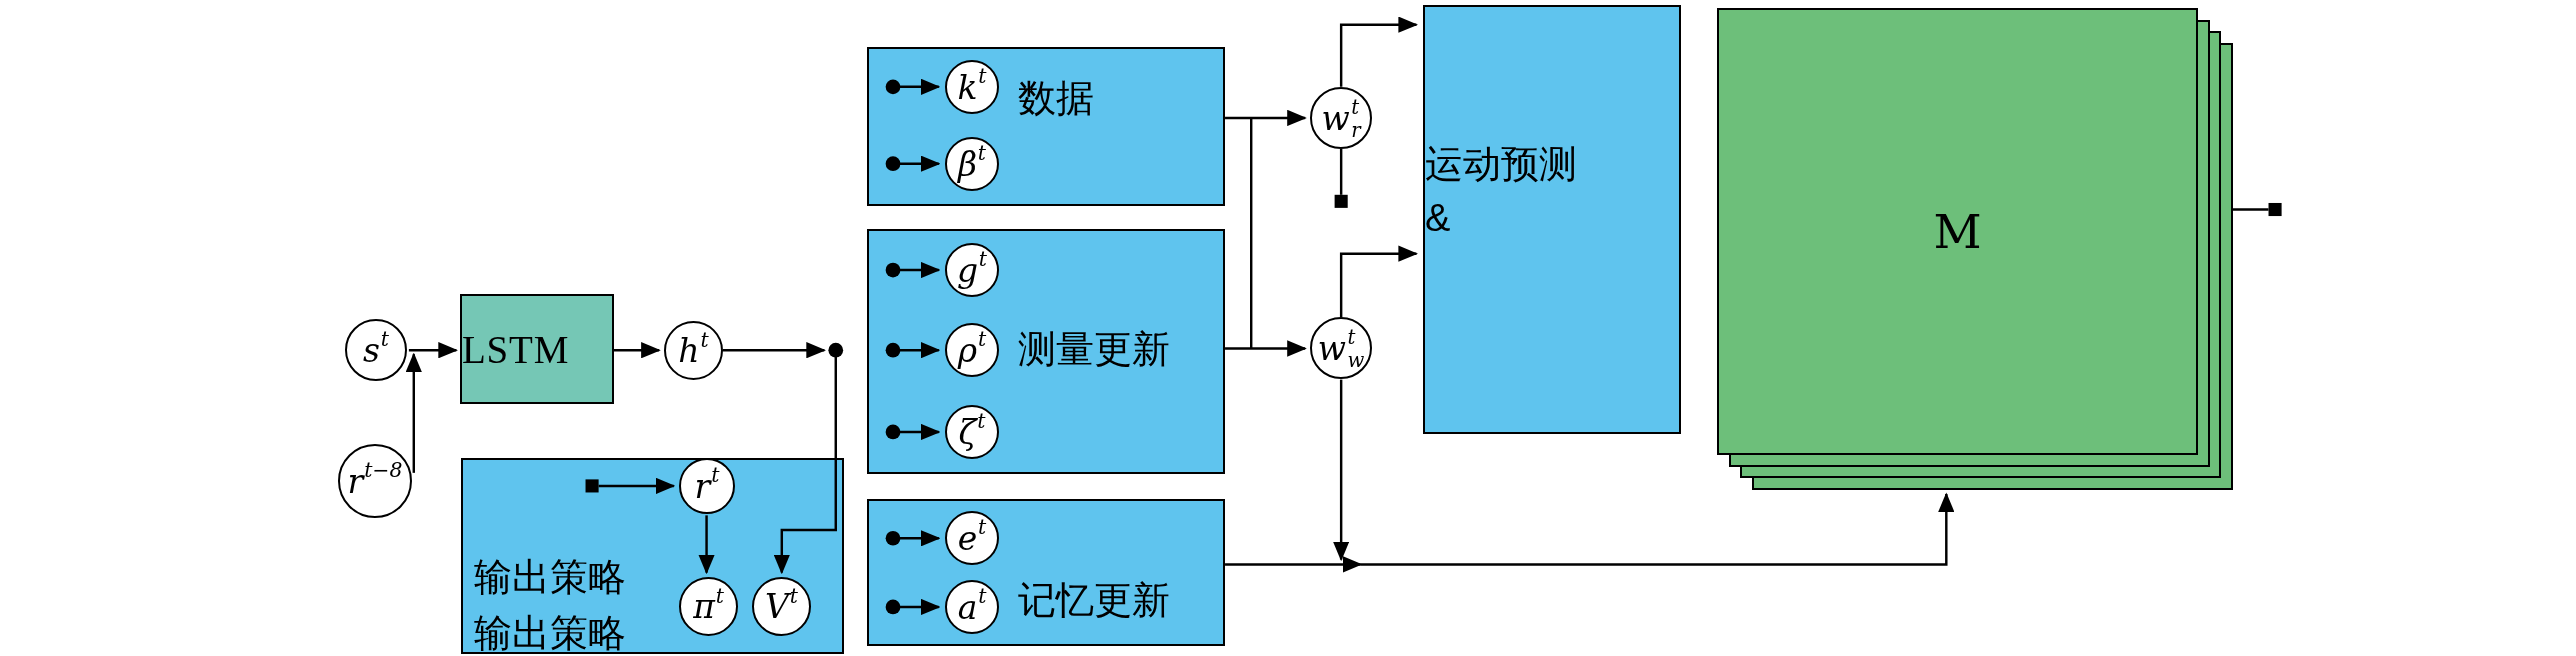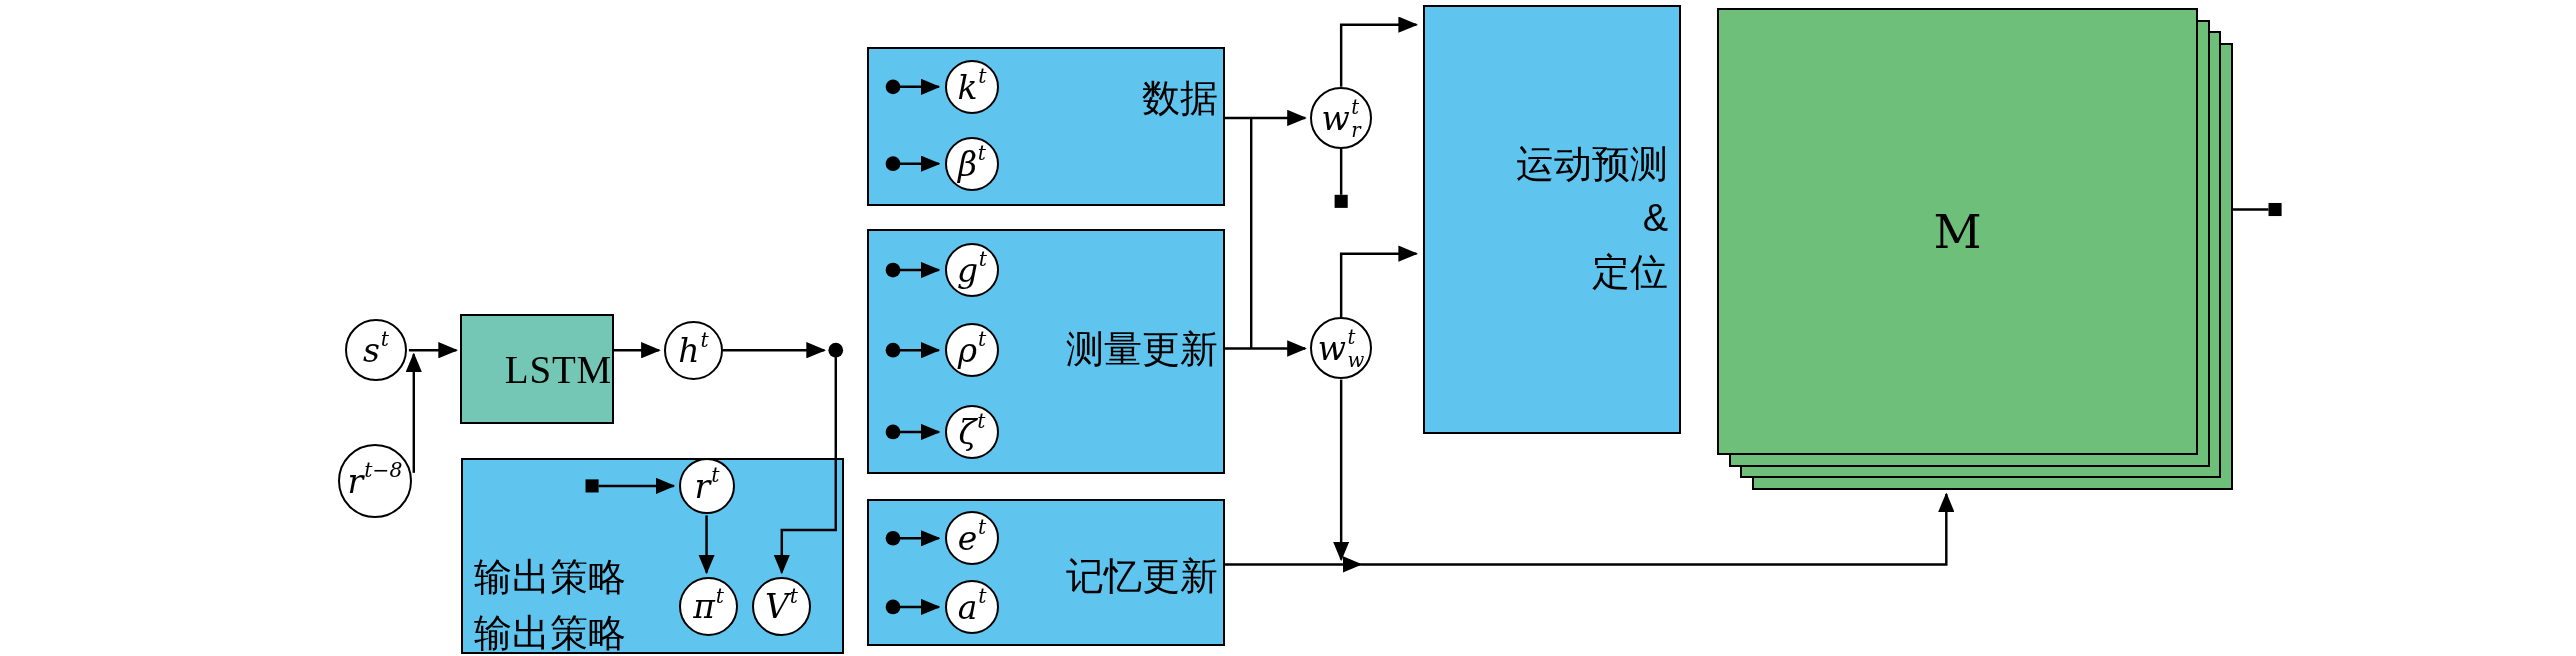--- a/index.html
+++ b/index.html
@@ -3,40 +3,40 @@
 <meta charset="utf-8">
 <style>
   html, body { margin: 0; padding: 0; background: #fff; }
   .canvas {
     position: relative; width: 2576px; height: 657px;
     background: #fff; overflow: hidden; color: #000;
     font-family: "Liberation Sans", sans-serif;
   }
   .box { position: absolute; box-sizing: border-box; border: 2.5px solid #000; }
   .box.blue { background: var(--module-blue, #5fc4ee); }
-  .box.teal { background: var(--lstm-teal, #75c7b5); display: flex; align-items: center; justify-content: flex-end; margin-top: 20px; }
+  .box.teal { background: var(--lstm-teal, #75c7b5); display: flex; align-items: center; justify-content: flex-start; }
   .lstm-text { font-family: "Liberation Serif", serif; font-size: 39px; letter-spacing: 0.8px; }
   .panel {
     position: absolute; width: 481px; height: 447px; box-sizing: border-box;
     border: 2.5px solid #000; background: var(--memory-green, #6dbf7a);
   }
   .panel.front { display: flex; align-items: center; justify-content: center; }
   .m-label { font-family: "DejaVu Serif", serif; font-size: 47px; }
   .wires { position: absolute; left: 0; top: 0; color: var(--wire-black, #000); }
   .circle {
     position: absolute; box-sizing: border-box; border: 2.5px solid #000; border-radius: 50%;
     background: var(--node-white, #fff); display: flex; align-items: center; justify-content: center;
   }
   .base { font: italic 33px "DejaVu Serif", serif; }
   .sup { font: italic 20.4px "DejaVu Serif", serif; position: relative; top: -10.6px; margin-left: 0.8px; }
   .scripts { display: inline-flex; flex-direction: column; align-items: flex-start; line-height: 1; margin-left: 1.6px; transform: translateY(0.8px); }
   .scripts span { font: italic 19.6px "DejaVu Serif", serif; }
   .label { position: absolute; font-size: 38px; line-height: 57px; }
   .label span { display: block; }
-  .label.center { text-align: right; }
+  .label.center { text-align: left; }
 </style>
 </head>
 <body>
 
 <div class="canvas">
 
   <div>
     <div class="box teal" style="left:460px;top:294px;width:154px;height:110px">
       <span class="lstm-text">LSTM</span>
     </div>
@@ -174,28 +174,27 @@
           <span>w</span>
         </span>
     </div>
 
     <div class="label center" style="left:1018px;top:70px;width:200px">
       <span>数据</span>
     </div>
     <div class="label center" style="left:1018px;top:321px;width:200px">
       <span>测量更新</span>
     </div>
-    <div class="label center" style="left:1018px;top:548px;width:200px">
+    <div class="label center" style="left:1018px;top:572px;width:200px">
       <span>记忆更新</span>
     </div>
     <div class="label" style="left:474px;top:549px;width:237px;line-height:56px">
       <span>输出策略</span>
       <span>输出策略</span>
     </div>
     <div class="label center" style="left:1425px;top:137px;width:243px;line-height:54px">
       <span>运动预测</span>
       <span>&amp;</span>
-      <span>定位</span>
     </div>
   </div>
 
 </div>
 
 
 </body></html>

